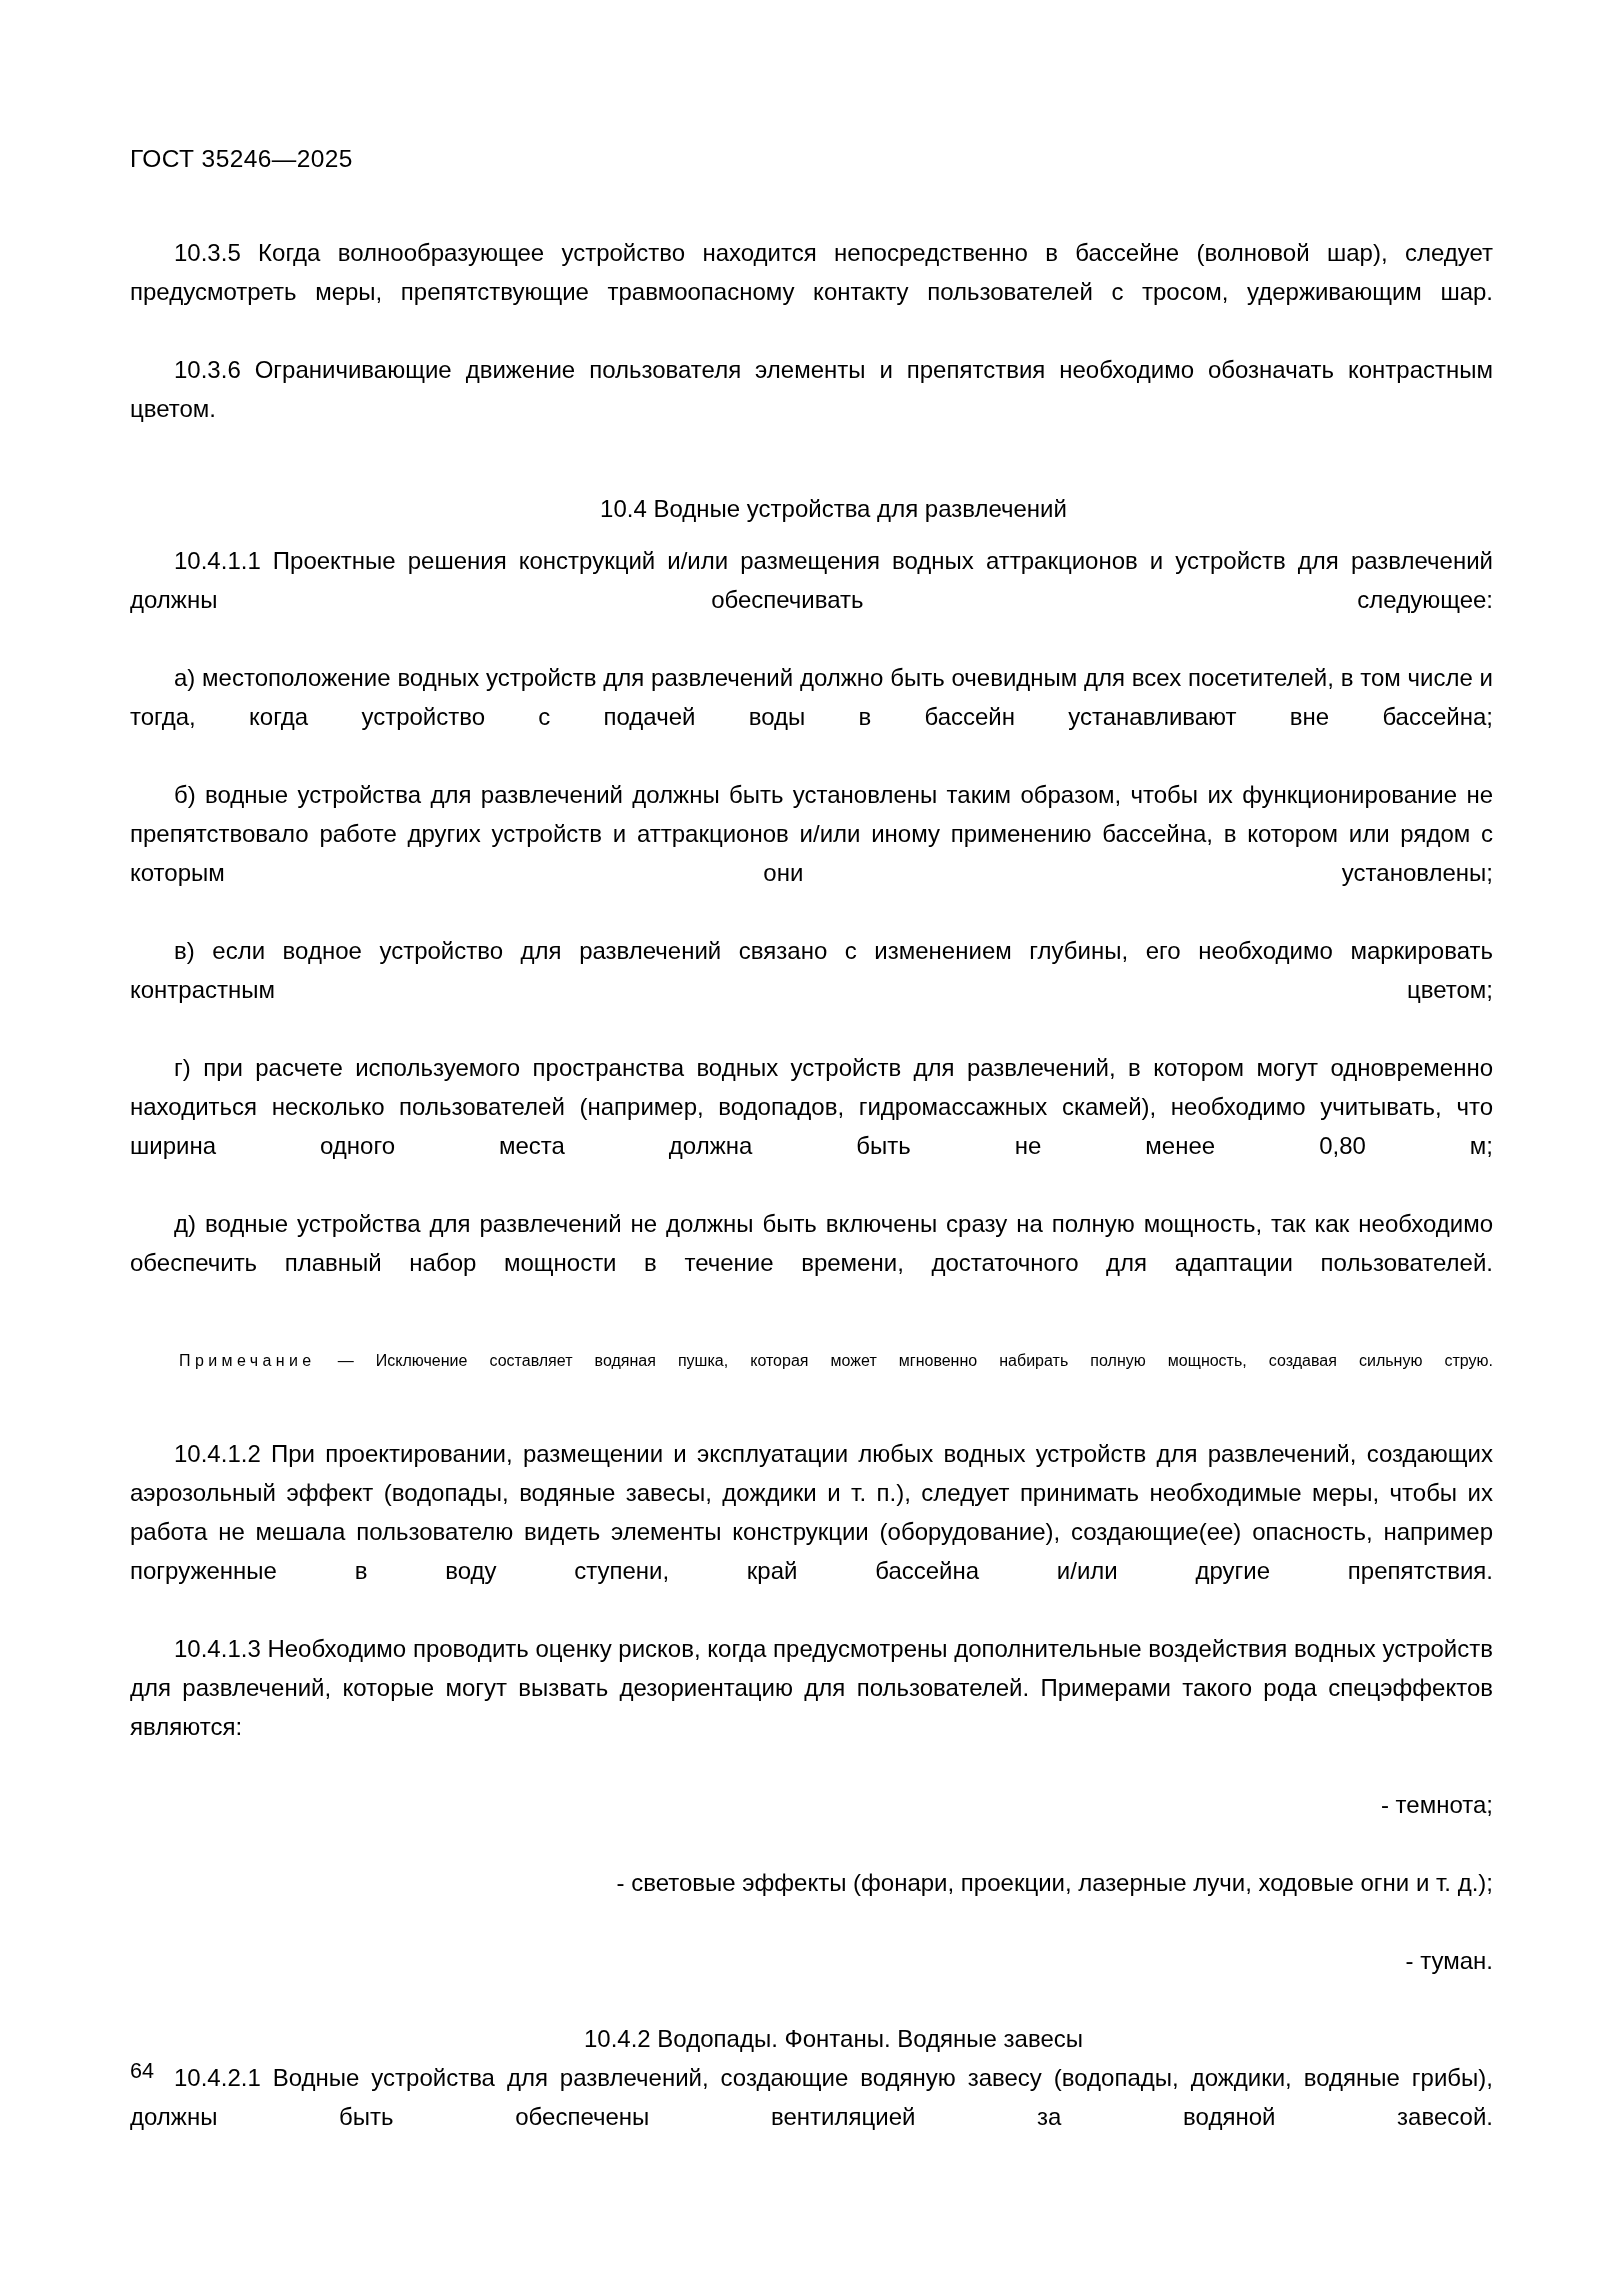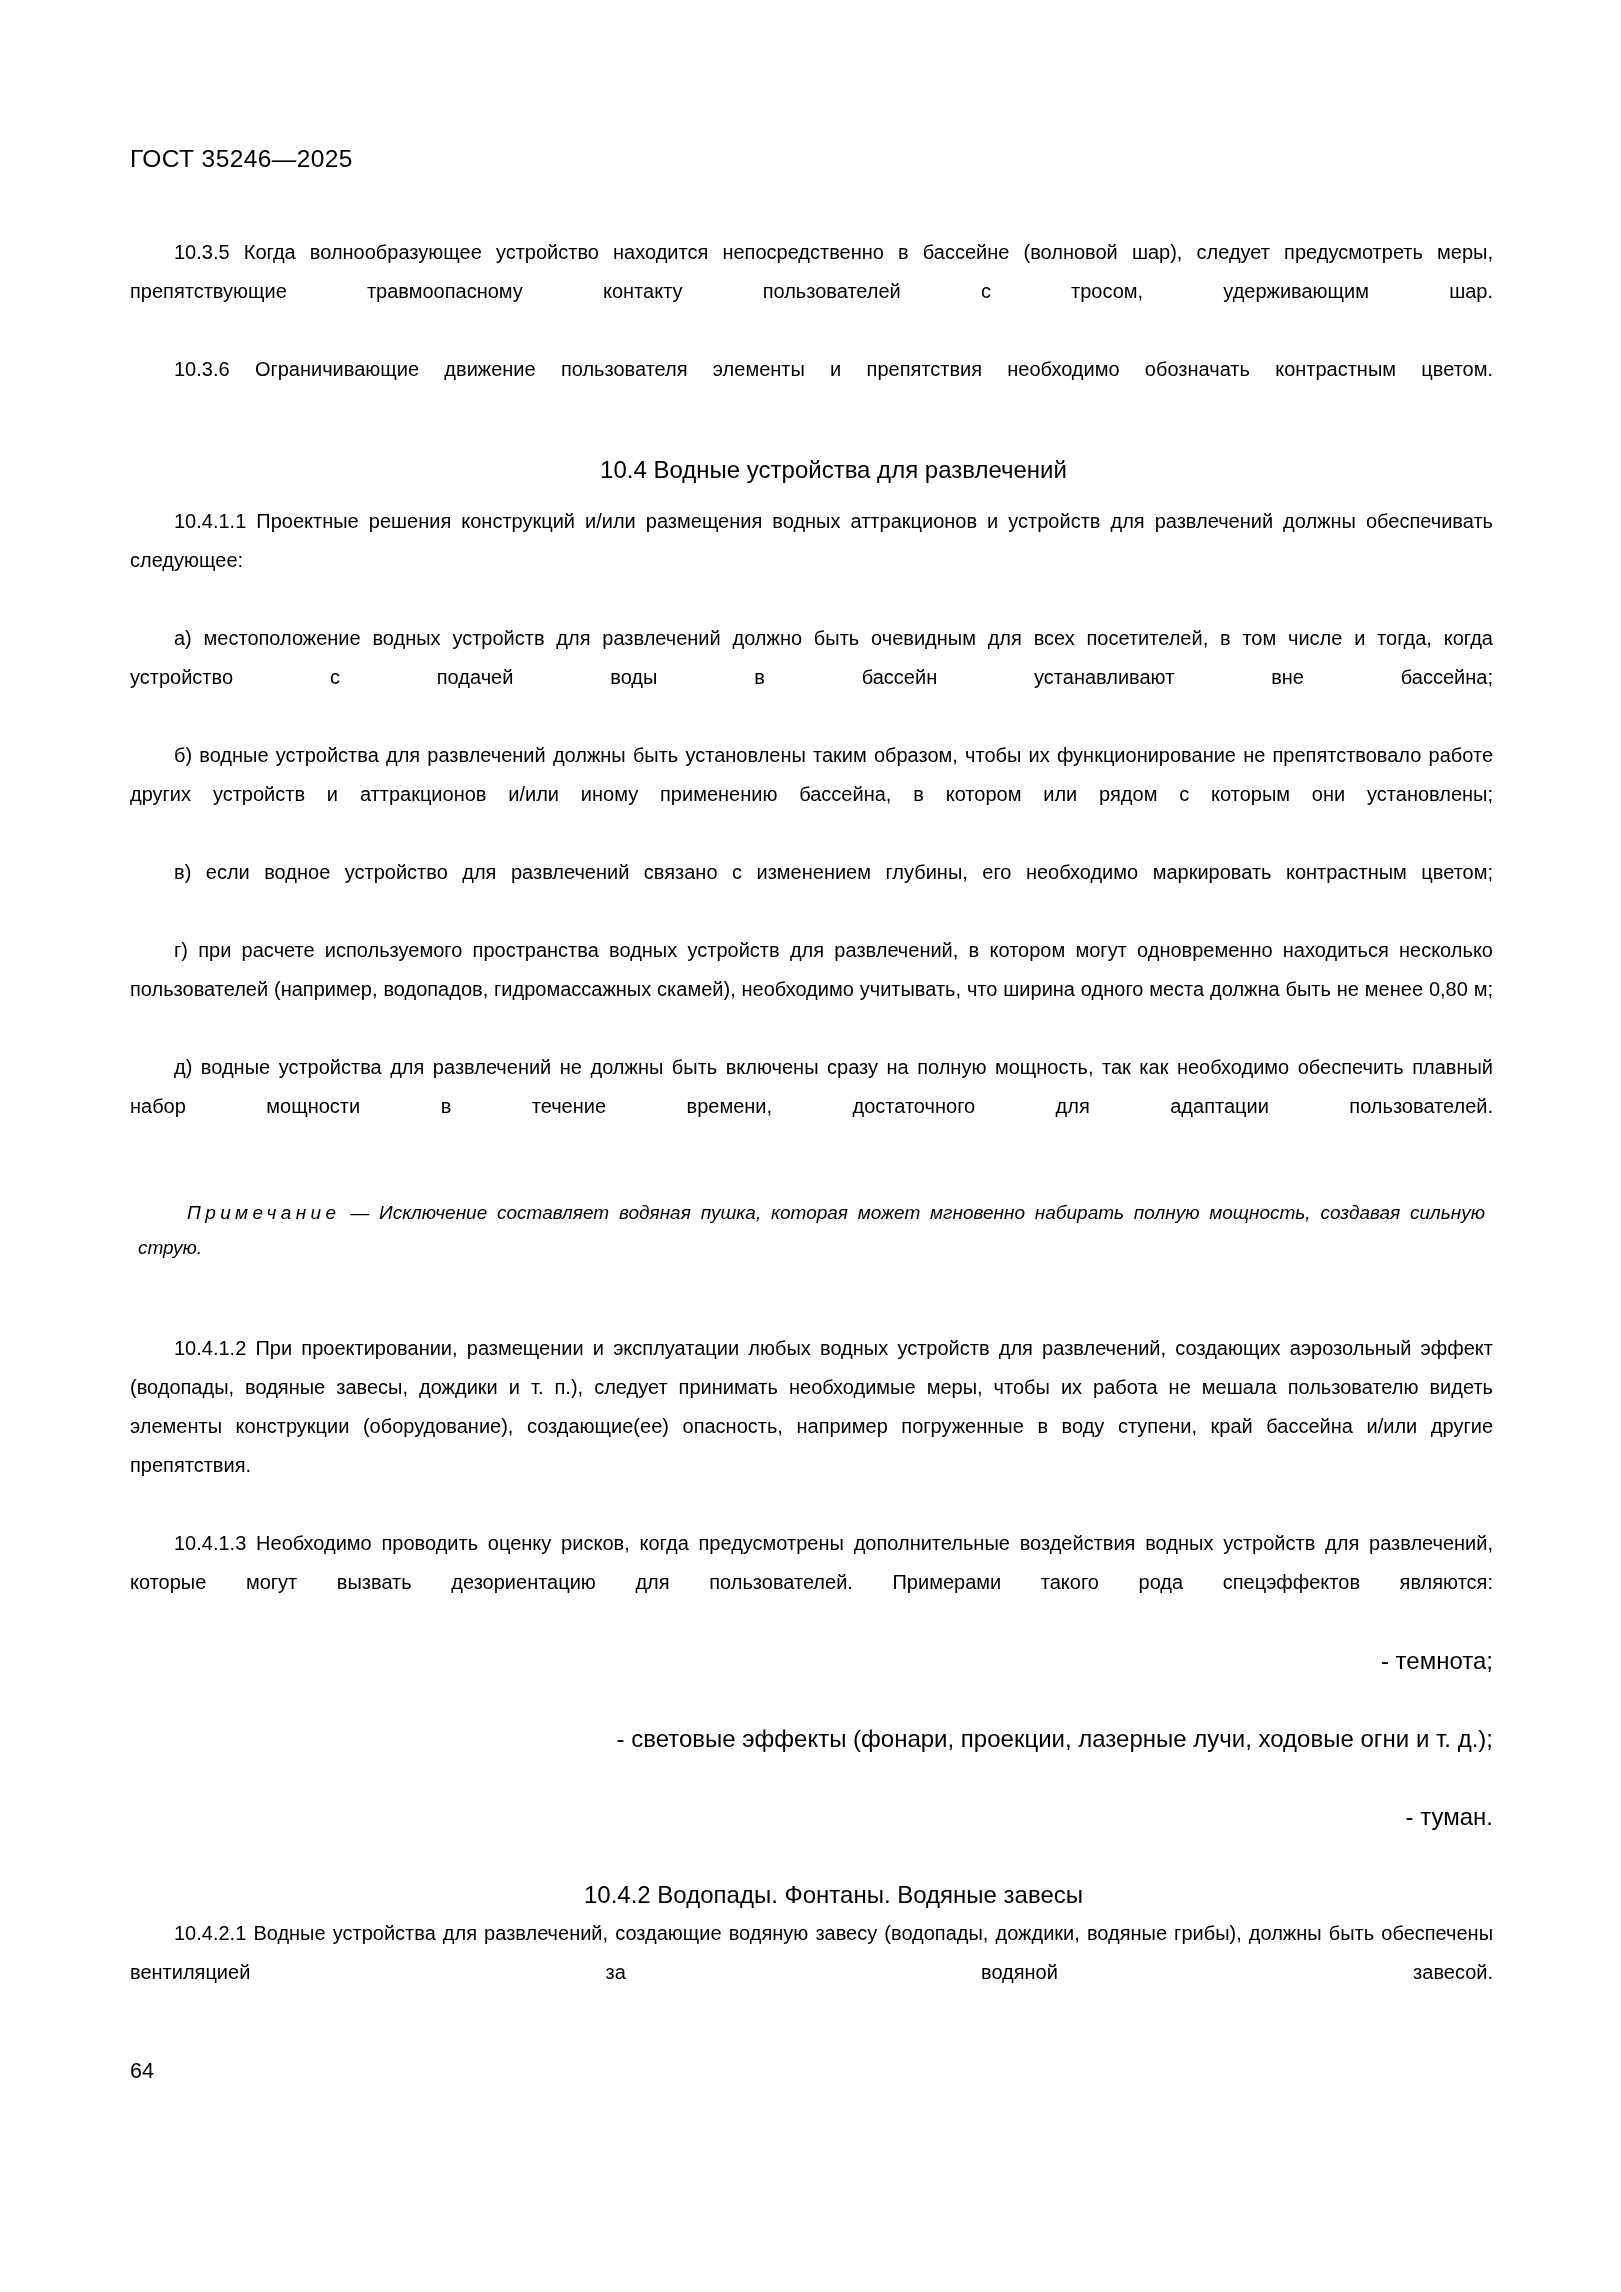--- a/index.html
+++ b/index.html
@@ -30,46 +30,45 @@
     white-space: nowrap;
   }
   .body-block {
     position: absolute;
     left: 130px;
     top: 233px;
     width: 1363px;
   }
   p {
     margin: 0;
-    font-size: 20px;
+    font-size: 24px;
     line-height: 39px;
     text-align: justify;
     text-justify: inter-word;
     hyphens: manual;
   }
   p.indent {
     text-indent: 44px;
   }
   h3.sec {
     margin: 0;
     font-size: 24px;
     line-height: 39px;
     font-weight: normal;
     text-indent: 44px;
     text-align: center;
   }
   .sp-lg { height: 21.6px; }
   .sp-md { height: 13.7px; }
   .note {
-    margin: 8px;
-    font-size: 19px;
+    margin: 0;
+    font-size: 16px;
     line-height: 35px;
     text-align: justify;
     text-indent: 49px;
-    font-style: italic;
   }
   .note .note-label {
     letter-spacing: 4.4px;
   }
   .bullet {
     margin: 0;
     font-size: 24px;
     line-height: 39px;
     text-indent: 44px;
     text-align: right;

